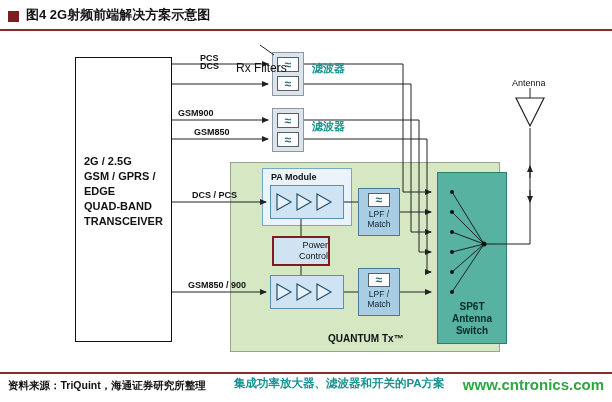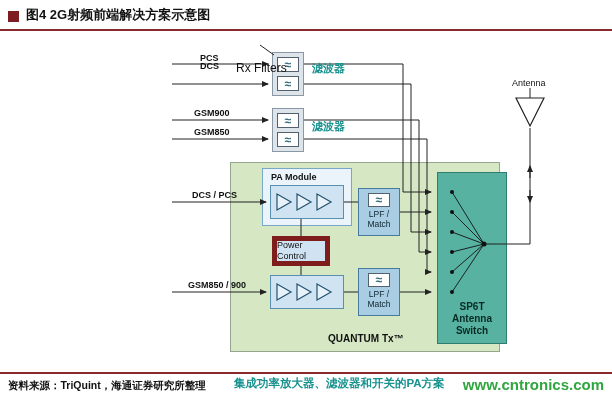--- a/index.html
+++ b/index.html
@@ -24,22 +24,22 @@
   .wavecell{width:22px;height:15px;background:#fff;border:1px solid #55606e;box-sizing:border-box;
             display:flex;align-items:center;justify-content:center;font-size:12px;font-weight:bold;color:#2b6777;line-height:1;}
 
   .greenbox{left:230px;top:162px;width:270px;height:190px;background:#d5e7c3;border:1px solid #96a58f;z-index:1;}
 
   .pa-outer{left:262px;top:168px;width:90px;height:58px;background:#ecf4fb;border:1px solid #79a7c7;z-index:2;
             font-size:9px;font-weight:bold;padding:3px 0 0 8px;}
   .ampcell{width:74px;height:34px;background:#cfe3f2;border:1px solid #5a8fb0;z-index:2;}
   .ampcell1{left:270px;top:185px;}
   .ampcell2{left:270px;top:275px;}
-  .pwr{left:272px;top:236px;width:58px;height:30px;background:#cfe3f2;border:5px solid #7f1d1d;z-index:2;
-       display:flex;flex-direction:column;align-items:flex-start;justify-content:center;font-size:9px;line-height:11px;}
+  .pwr{left:272px;top:236px;width:58px;height:30px;background:#cfe3f2;border:2px solid #7f1d1d;z-index:2;
+       display:flex;flex-direction:column;align-items:flex-end;justify-content:center;font-size:9px;line-height:11px;}
   .lpf{width:42px;height:48px;background:#a9cde2;border:1px solid #4a7a9b;z-index:2;
        display:flex;flex-direction:column;align-items:center;}
   .lpf1{left:358px;top:188px;}
   .lpf2{left:358px;top:268px;}
   .lpf .wavecell{margin-top:4px;margin-bottom:2px;width:22px;height:14px;}
   .lpf .t{font-size:8.5px;line-height:10px;color:#0c2430;}
 
   .sp6t{left:437px;top:172px;width:70px;height:172px;background:#57b2a1;border:1px solid #2e7d6e;z-index:2;
         text-align:center;font-size:10px;font-weight:bold;line-height:12px;padding-top:128px;color:#072a24;}
   .sp6t span{display:block;}
@@ -64,20 +64,27 @@
 <body>
 
 <div class="page">
 
   <span class="title-bullet"></span>
   <span class="fig-title">图4  2G射频前端解决方案示意图</span>
   <div class="title-rule"></div>
 
   <div class="box greenbox"></div>
 
+  <div class="box transceiver">
+    <span>2G / 2.5G</span>
+    <span>GSM / GPRS /</span>
+    <span>EDGE</span>
+    <span>QUAD-BAND</span>
+    <span>TRANSCEIVER</span>
+  </div>
 
   <div class="box rxbox rxbox1">
     <span class="wavecell">≈</span>
     <span class="wavecell">≈</span>
   </div>
   <div class="box rxbox rxbox2">
     <span class="wavecell">≈</span>
     <span class="wavecell">≈</span>
   </div>
 
@@ -165,21 +172,21 @@
         <circle cx="452" cy="252" r="2"></circle>
         <circle cx="452" cy="272" r="2"></circle>
         <circle cx="452" cy="292" r="2"></circle>
         <circle cx="484" cy="244" r="2.5"></circle>
       </g>
     </g>
   </svg>
 
   <span class="lab" style="left:186px;top:53px;">PCS</span>
   <span class="lab" style="left:186px;top:61px;">DCS</span>
-  <span class="lab" style="left:180px;top:108px;">GSM900</span>
+  <span class="lab" style="left:164px;top:108px;">GSM900</span>
   <span class="lab" style="left:180px;top:127px;">GSM850</span>
   <span class="lab" style="left:178px;top:190px;">DCS / PCS</span>
   <span class="lab" style="left:174px;top:280px;">GSM850 / 900</span>
 
   <span class="rx-label">Rx Filters</span>
   <span class="cn" style="left:312px;top:61px;">滤波器</span>
   <span class="cn" style="left:312px;top:119px;">滤波器</span>
 
   <span class="quantum">QUANTUM Tx™</span>
   <span class="antenna-label">Antenna</span>

